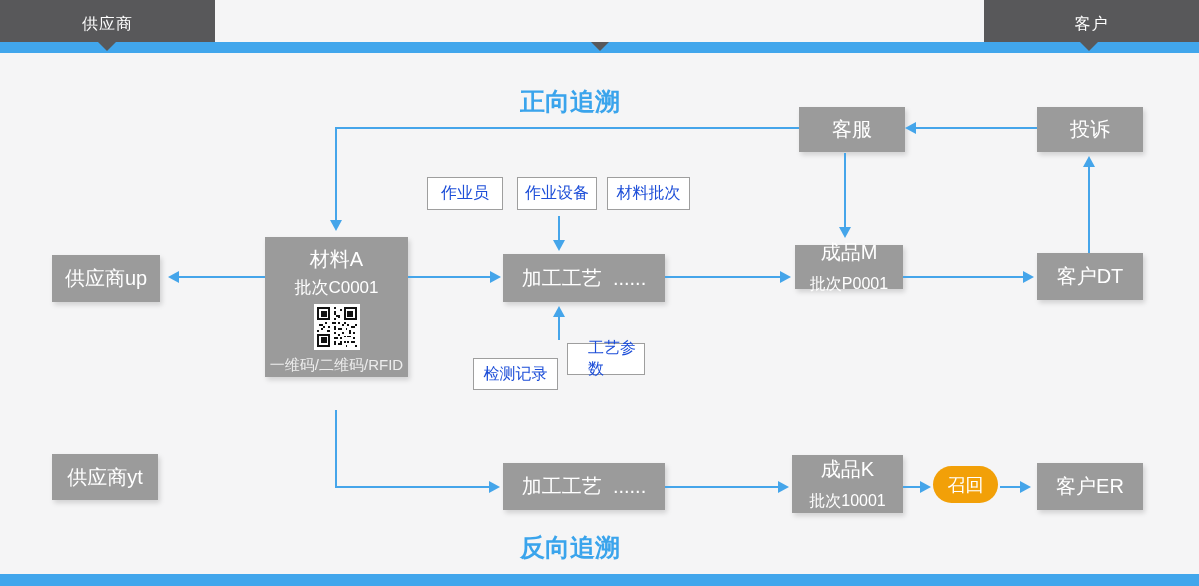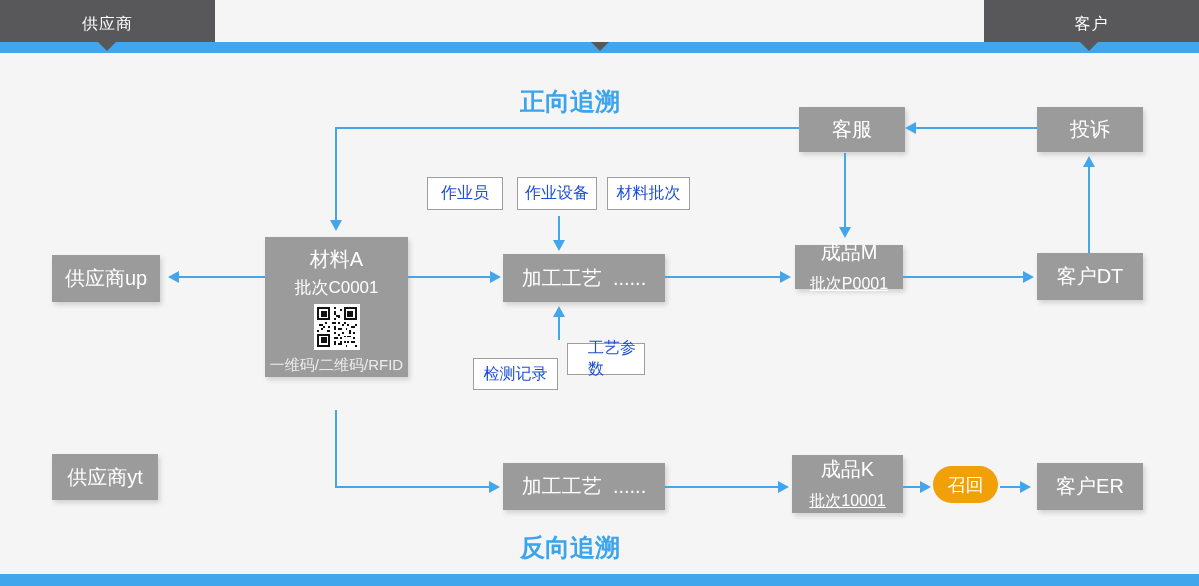--- a/index.html
+++ b/index.html
@@ -16,21 +16,21 @@
   .bluebar{position:absolute;left:0;width:1199px;background:var(--bar_blue);}
   .bluebar.top{top:42px;height:11px;}
   .bluebar.bottom{top:574px;height:12px;}
   .tri-down{position:absolute;top:42px;width:0;height:0;border-left:9px solid transparent;border-right:9px solid transparent;border-top:9px solid var(--bar_dark);}
 
   
   .flow-title{position:absolute;width:200px;text-align:center;font-size:25px;font-weight:bold;color:var(--title_blue);}
 
   
   .node{position:absolute;background:var(--node_gray);color:#fff;display:flex;flex-direction:column;align-items:center;justify-content:center;font-size:20px;box-shadow:2px 3px 5px rgba(0,0,0,.15);box-sizing:border-box;text-align:left;}
-  .node .sub{font-size:16px;margin-top:8px;text-decoration:underline;}
+  .node .sub{font-size:16px;margin-top:8px;}
   .node .pre{white-space:pre;}
 
   
   .tag{position:absolute;background:#fff;border:1px solid #9e9e9e;color:#1d4ed8;font-size:16px;display:flex;align-items:center;justify-content:center;box-sizing:border-box;}
 
   
   .pill{position:absolute;background:var(--recall_orange);color:#fff;font-size:18px;display:flex;align-items:center;justify-content:center;border-radius:19px;}
 
   
   .hline{position:absolute;height:2px;background:var(--arrow_blue);}

